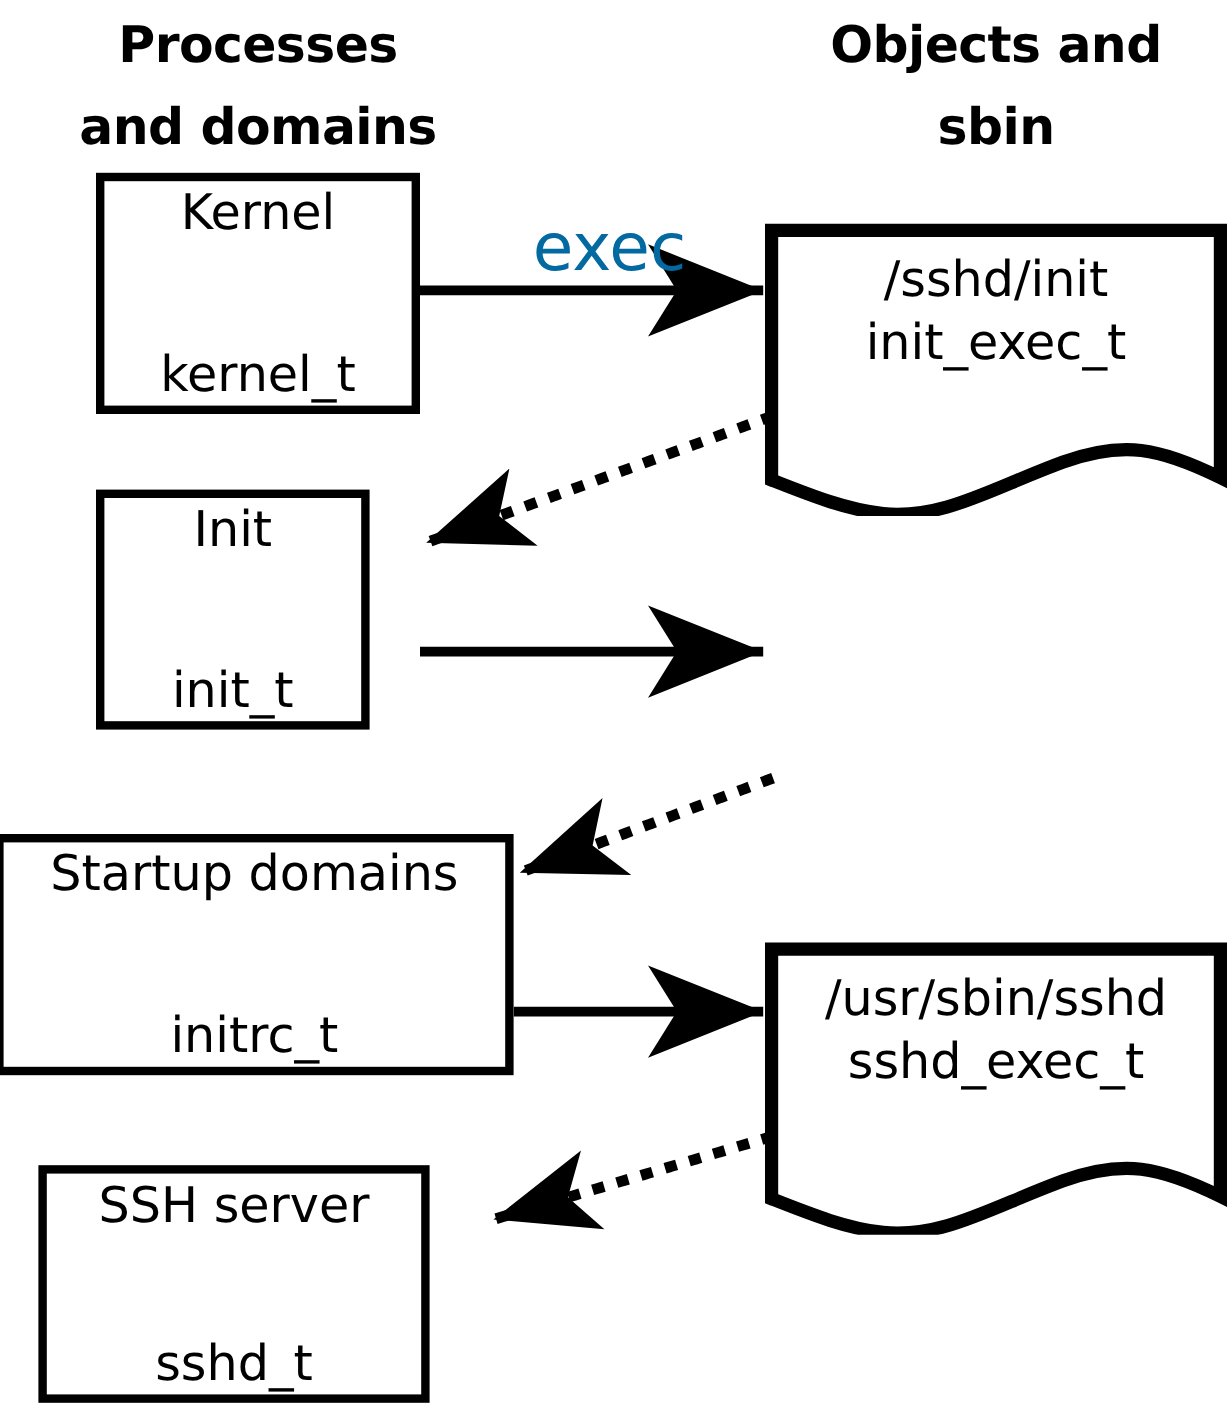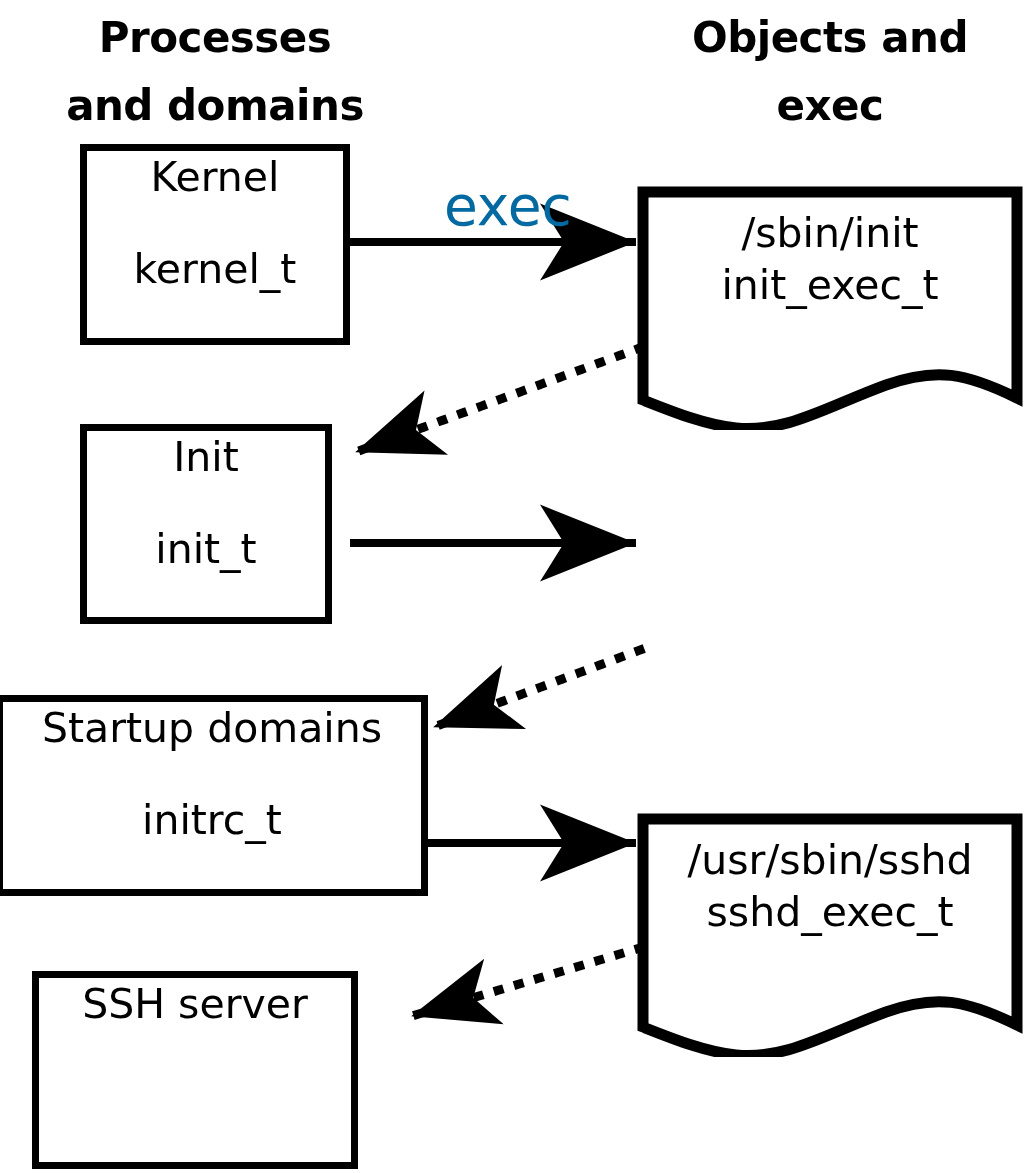--- a/index.html
+++ b/index.html
@@ -32,26 +32,25 @@
 
   
   .proc-box {
     position: absolute;
     box-sizing: border-box;
     border: 7px solid #000000;
     background: #ffffff;
     display: flex;
     flex-direction: column;
     align-items: center;
-    justify-content: flex-start;
+    justify-content: space-between;
     color: #000000;
     font-size: 41px;
     line-height: 52px;
     text-align: center;
-    gap: 40px;
   }
   .proc-box .ln { display: block; white-space: nowrap; }
 
   
   .obj-shape {
     position: absolute;
     left: 636px;
     width: 388px;
     height: 245px;
   }
@@ -88,21 +87,21 @@
 </style>
 </head>
 <body>
 
 <div id="canvas">
 
   <div class="col-heading" id="heading-left">Processes
 and domains</div>
 
   <div class="col-heading" id="heading-right">Objects and
-exec</div>
+sbin</div>
 
   <svg class="connector" viewBox="0 0 1024 1173" xmlns="http://www.w3.org/2000/svg">
     <defs>
       <marker id="arrowSolid" markerWidth="14" markerHeight="14" refX="12" refY="5" orient="auto" markerUnits="strokeWidth">
         <path d="M0,0.2 L12,5 L0,9.8 L3,5 Z" fill="#000000"></path>
       </marker>
       <marker id="arrowDotted" markerWidth="11" markerHeight="11" refX="9.5" refY="4" orient="auto" markerUnits="strokeWidth">
         <path d="M0,0.2 L9.6,4 L0,7.8 L2.4,4 Z" fill="#000000"></path>
       </marker>
     </defs>
@@ -120,46 +119,47 @@
     <line x1="640" y1="948" x2="412" y2="1016" stroke="#000000" stroke-width="9" stroke-dasharray="1 20" stroke-linecap="square" marker-end="url(#arrowDotted)"></line>
   </svg>
 
   <div class="edge-label" id="label-exec" style="left:444px; top:184px;">exec</div>
 
   <div class="proc-box" id="node-kernel" style="left:80px; top:144px; width:270px; height:201px;">
     <span class="ln">Kernel</span>
     <span class="ln">kernel_t</span>
   </div>
 
-  <div class="proc-box" id="node-init" style="left:80px; top:424px; width:252px; height:200px;">
+  <div class="proc-box" id="node-init" style="left:80px; top:408px; width:228px; height:200px;">
     <span class="ln">Init</span>
     <span class="ln">init_t</span>
   </div>
 
   <div class="proc-box" id="node-initrc" style="left:-4px; top:695px; width:432px; height:201px;">
     <span class="ln">Startup domains</span>
     <span class="ln">initrc_t</span>
   </div>
 
   <div class="proc-box" id="node-sshd" style="left:32px; top:971px; width:326px; height:198px;">
     <span class="ln">SSH server</span>
+    <span class="ln">sshd_t</span>
   </div>
 
   <div class="obj-shape" id="node-init-exec" style="top:185px;">
     <svg viewBox="0 0 388 245" preserveAspectRatio="none">
       <path d="M7,7 L381,7 L381,213 C330,188 300,182 250,200 C190,222 150,248 100,243 C70,240 40,228 7,215 Z" fill="#ffffff" stroke="#000000" stroke-width="11" stroke-linejoin="miter"></path>
     </svg>
     <div class="obj-label">
-      <span class="ln">/sbin/init</span>
+      <span class="ln">/sshd/init</span>
       <span class="ln">init_exec_t</span>
     </div>
   </div>
 
 
-  <div class="obj-shape" id="node-sshd-exec" style="top:812px;">
+  <div class="obj-shape" id="node-sshd-exec" style="top:784px;">
     <svg viewBox="0 0 388 245" preserveAspectRatio="none">
       <path d="M7,7 L381,7 L381,213 C330,188 300,182 250,200 C190,222 150,248 100,243 C70,240 40,228 7,215 Z" fill="#ffffff" stroke="#000000" stroke-width="11" stroke-linejoin="miter"></path>
     </svg>
     <div class="obj-label">
       <span class="ln">/usr/sbin/sshd</span>
       <span class="ln">sshd_exec_t</span>
     </div>
   </div>
 
 </div>

